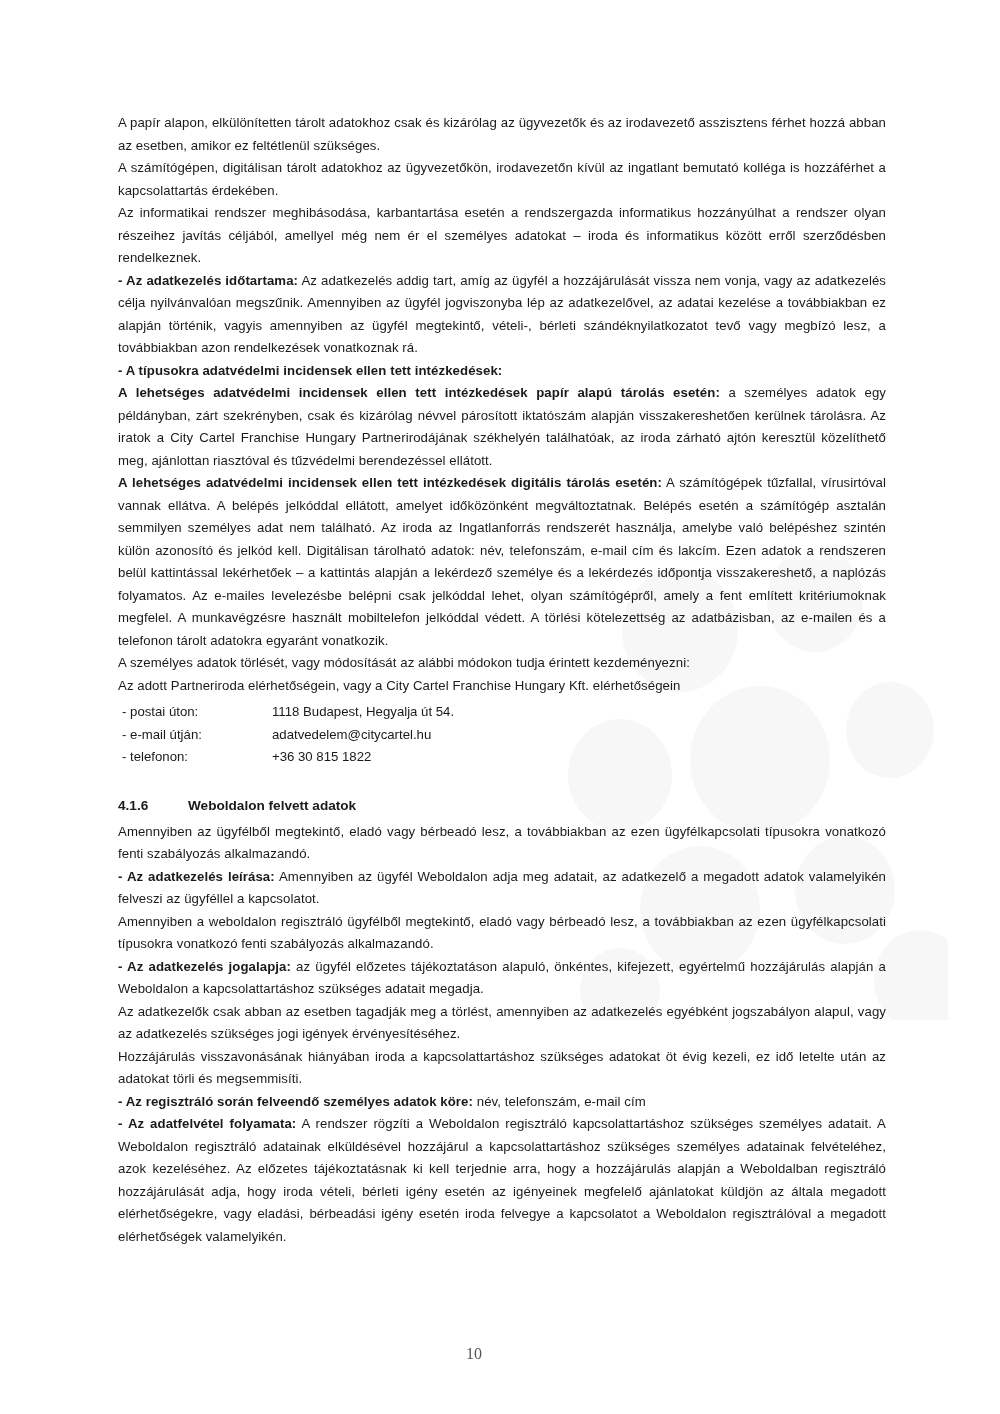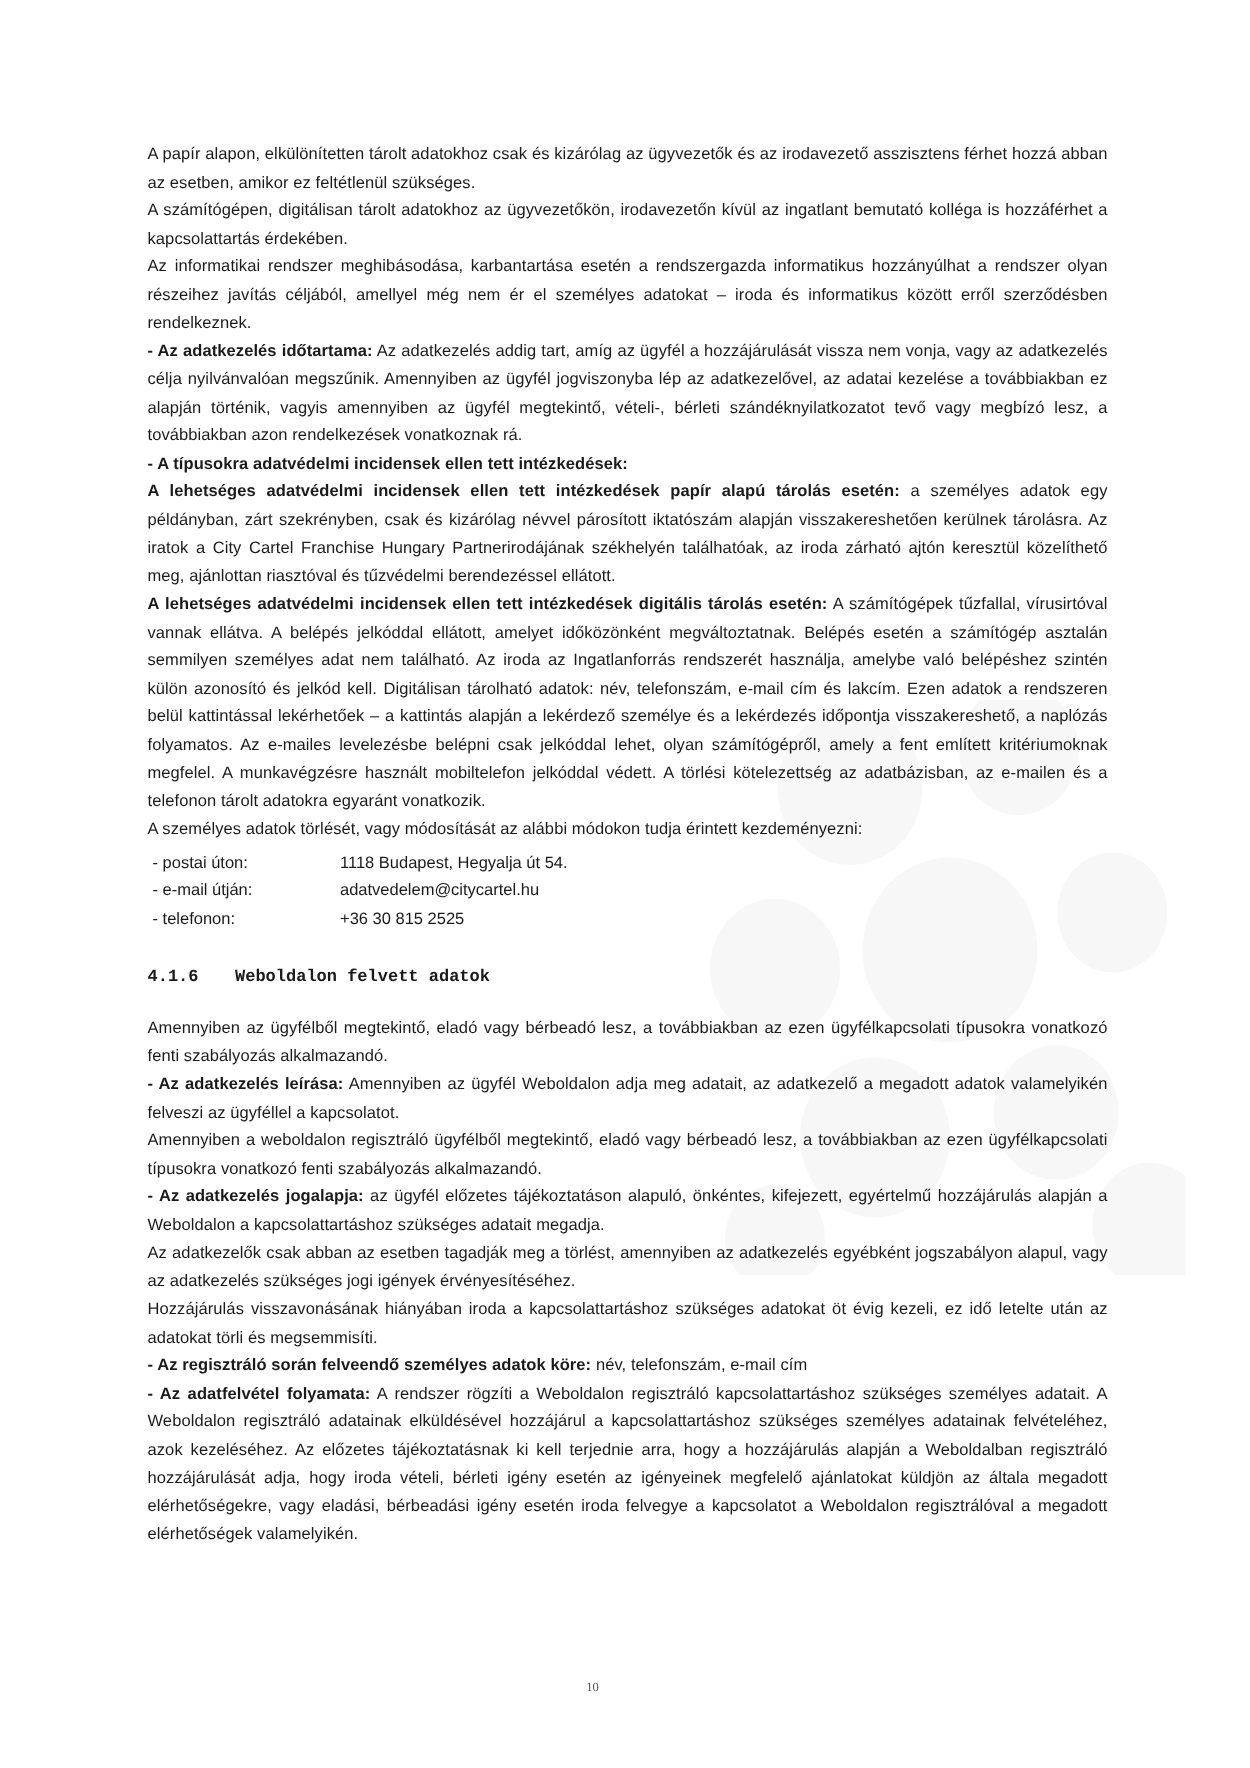--- a/index.html
+++ b/index.html
@@ -41,25 +41,24 @@
     line-height: 22.5px;
     text-align: justify;
     text-justify: inter-word;
     letter-spacing: 0.08px;
   }
   b, .b {
     font-weight: bold;
   }
   .heading {
     margin-top: 26px;
-    margin-bottom: 17px;
+    margin-bottom: 4px;
     font-size: 13.6px;
     font-weight: bold;
     line-height: 22px;
-    font-family: Liberation Mono, monospace;
   }
   .heading .num {
     display: inline-block;
     width: 70px;
   }
   .contact-table {
     margin: 4px;
     border-collapse: collapse;
     font-size: 13.2px;
     line-height: 22.5px;
@@ -71,21 +70,21 @@
   .contact-table td.label {
     width: 150px;
     white-space: nowrap;
   }
   .page-number {
     position: absolute;
     left: 0;
     right: 0;
     top: 1345px;
     text-align: center;
-    font-size: 10px;
+    font-size: 16px;
     color: #555;
     font-family: Liberation Serif, serif;
   }
 </style>
 </head>
 <body>
 
 <div class="page">
 
   <div class="watermark">
@@ -112,34 +111,35 @@
 
     <p><b>- Az adatkezelés időtartama:</b><span> Az adatkezelés addig tart, amíg az ügyfél a hozzájárulását vissza nem vonja, vagy az adatkezelés célja nyilvánvalóan megszűnik. Amennyiben az ügyfél jogviszonyba lép az adatkezelővel, az adatai kezelése a továbbiakban ez alapján történik, vagyis amennyiben az ügyfél megtekintő, vételi-, bérleti szándéknyilatkozatot tevő vagy megbízó lesz, a továbbiakban azon rendelkezések vonatkoznak rá.</span></p>
 
     <p><b>- A típusokra adatvédelmi incidensek ellen tett intézkedések:</b></p>
 
     <p><b>A lehetséges adatvédelmi incidensek ellen tett intézkedések papír alapú tárolás esetén:</b><span> a személyes adatok egy példányban, zárt szekrényben, csak és kizárólag névvel párosított iktatószám alapján visszakereshetően kerülnek tárolásra. Az iratok a City Cartel Franchise Hungary Partnerirodájának székhelyén találhatóak, az iroda zárható ajtón keresztül közelíthető meg, ajánlottan riasztóval és tűzvédelmi berendezéssel ellátott.</span></p>
 
     <p><b>A lehetséges adatvédelmi incidensek ellen tett intézkedések digitális tárolás esetén:</b><span> A számítógépek tűzfallal, vírusirtóval vannak ellátva. A belépés jelkóddal ellátott, amelyet időközönként megváltoztatnak. Belépés esetén a számítógép asztalán semmilyen személyes adat nem található. Az iroda az Ingatlanforrás rendszerét használja, amelybe való belépéshez szintén külön azonosító és jelkód kell. Digitálisan tárolható adatok: név, telefonszám, e-mail cím és lakcím. Ezen adatok a rendszeren belül kattintással lekérhetőek – a kattintás alapján a lekérdező személye és a lekérdezés időpontja visszakereshető, a naplózás folyamatos. Az e-mailes levelezésbe belépni csak jelkóddal lehet, olyan számítógépről, amely a fent említett kritériumoknak megfelel. A munkavégzésre használt mobiltelefon jelkóddal védett. A törlési kötelezettség az adatbázisban, az e-mailen és a telefonon tárolt adatokra egyaránt vonatkozik.</span></p>
 
     <p><span>A személyes adatok törlését, vagy módosítását az alábbi módokon tudja érintett kezdeményezni:</span></p>
+    <p><span>Az adott Partneriroda elérhetőségein, vagy a City Cartel Franchise Hungary Kft. elérhetőségein</span></p>
 
     <table class="contact-table">
       <tbody>
           <tr>
         <td class="label">- postai úton:</td>
         <td>1118 Budapest, Hegyalja út 54.</td>
       </tr>
       <tr>
         <td class="label">- e-mail útján:</td>
         <td>adatvedelem@citycartel.hu</td>
       </tr>
       <tr>
         <td class="label">- telefonon:</td>
-        <td>+36 30 815 2525</td>
+        <td>+36 30 815 1822</td>
       </tr>
     </tbody>
       </table>
 
     <div class="heading">
       <span class="num">4.1.6</span><span>Weboldalon felvett adatok</span>
     </div>
 
     <p><span>Amennyiben az ügyfélből megtekintő, eladó vagy bérbeadó lesz, a továbbiakban az ezen ügyfélkapcsolati típusokra vonatkozó fenti szabályozás alkalmazandó.</span></p>
 

